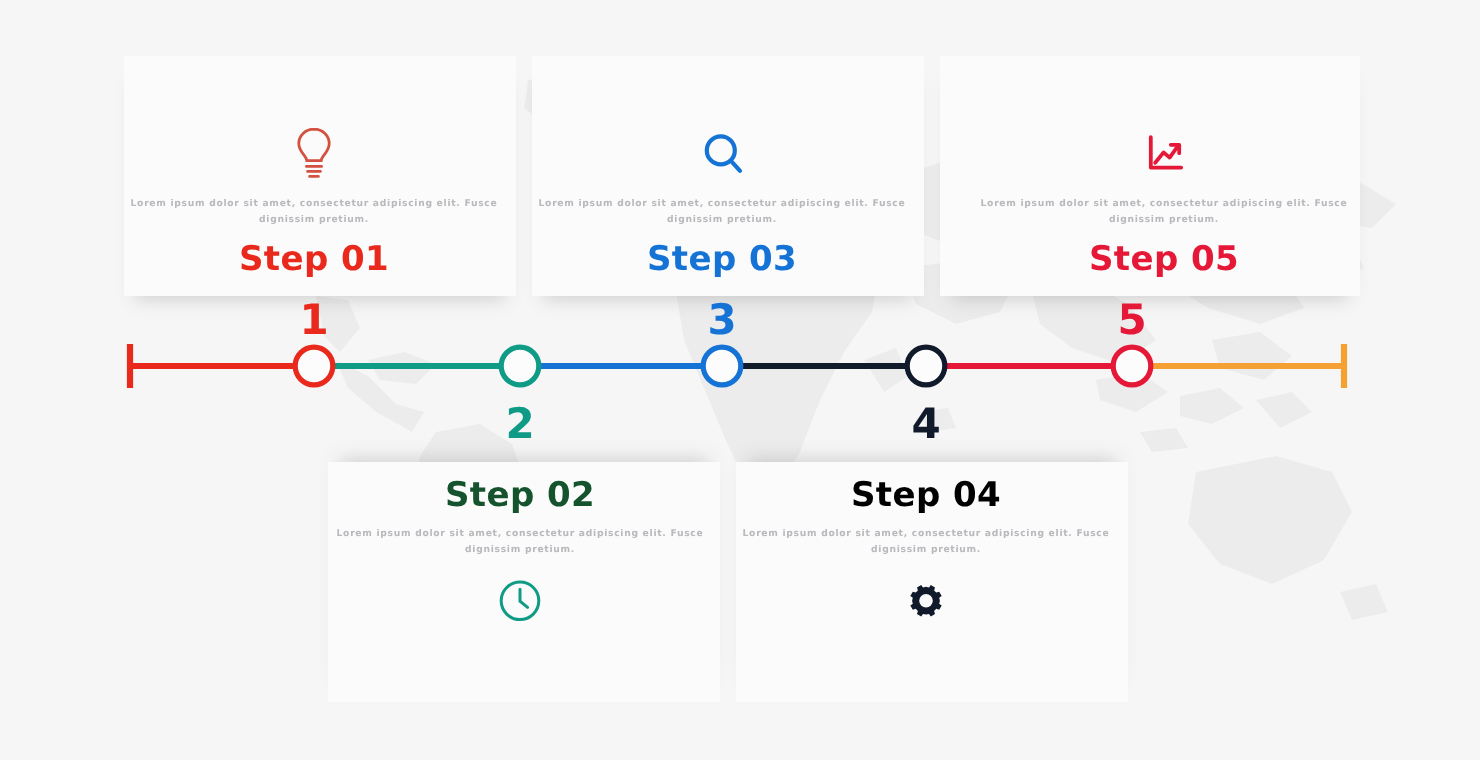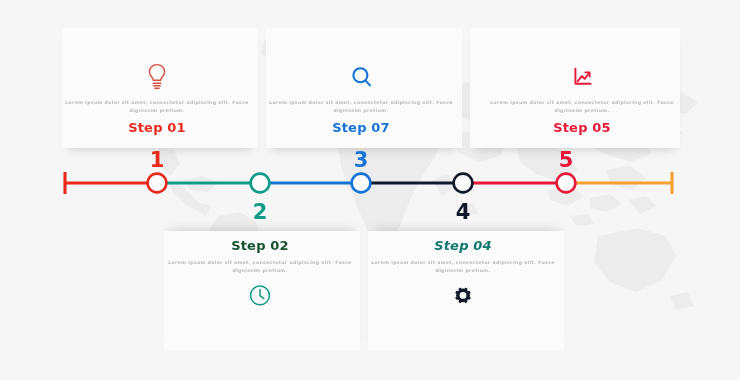--- a/index.html
+++ b/index.html
@@ -23,21 +23,21 @@
   #timeline{position:absolute;left:0;top:148px;width:740px;height:70px;}
 
   
   .step{position:absolute;width:190px;text-align:center;}
   .step .icon{height:34px;display:flex;align-items:flex-end;justify-content:center;}
   .desc{
     font-size:4.6px;line-height:7.6px;letter-spacing:.35px;
     color:#b9b9bd;margin:7px 0 0 0;font-weight:600;
   }
   .title{
-    font-size:13px;font-weight:700;letter-spacing:.2px;margin-top:6px;
+    font-size:17px;font-weight:700;letter-spacing:.2px;margin-top:6px;
   }
   .step.lower .title{margin-top:0;}
   .step.lower .desc{margin-top:6px;}
   .step.lower .icon{margin-top:8px;align-items:flex-start;}
 
   .num{position:absolute;font-size:21px;font-weight:700;text-align:center;width:40px;}
 </style>
 </head>
 <body>
 
@@ -139,21 +139,21 @@
   </div>
 
   <div class="step upper" style="left:266px;top:58px;">
     <div class="icon">
       <svg width="26" height="30" viewBox="0 0 26 30" fill="none" stroke="#1573d6" stroke-width="2.1" stroke-linecap="round">
         <circle cx="12.4" cy="13.2" r="7"></circle>
         <path d="M17.6 18.6l4.4 4.8"></path>
       </svg>
     </div>
     <p class="desc">Lorem ipsum dolor sit amet, consectetur adipiscing elit. Fusce dignissim pretium.</p>
-    <div class="title" style="color:#1573d6;">Step 07</div>
+    <div class="title" style="color:#1573d6;">Step 03</div>
   </div>
 
   <div class="step upper" style="left:487px;top:58px;">
     <div class="icon">
       <svg width="26" height="30" viewBox="0 0 26 30" fill="none" stroke="#e51937" stroke-width="1.9" stroke-linecap="round" stroke-linejoin="round">
         <path d="M6.4 6.6v15.2h15.2"></path>
         <path d="M8.6 19.4l4.2-5.2 3 2.6 4.4-6.1"></path>
         <path d="M16.4 10.4h4.2v4.2"></path>
       </svg>
     </div>
@@ -166,21 +166,21 @@
     <p class="desc">Lorem ipsum dolor sit amet, consectetur adipiscing elit. Fusce dignissim pretium.</p>
     <div class="icon">
       <svg width="26" height="28" viewBox="0 0 26 28" fill="none" stroke="#0f9b86" stroke-width="1.5" stroke-linecap="round">
         <circle cx="13" cy="13.4" r="9.4"></circle>
         <path d="M13 7.6v6l3.8 3.1"></path>
       </svg>
     </div>
   </div>
 
   <div class="step lower" style="left:368px;top:238px;">
-    <div class="title" style="color:#0f766e;font-style:italic;">Step 04</div>
+    <div class="title" style="color:#000000;">Step 04</div>
     <p class="desc">Lorem ipsum dolor sit amet, consectetur adipiscing elit. Fusce dignissim pretium.</p>
     <div class="icon">
       <svg width="26" height="28" viewBox="0 0 26 28" fill="#101a2b">
         <path d="M13 6.4l1.5.35.9-1.25 2.1 1.25-.45 1.45 1.1 1.1 1.45-.45 1.25 2.1-1.25.9.35 1.5-.35 1.5 1.25.9-1.25 2.1-1.45-.45-1.1 1.1.45 1.45-2.1 1.25-.9-1.25-1.5.35-1.5-.35-.9 1.25-2.1-1.25.45-1.45-1.1-1.1-1.45.45-1.25-2.1 1.25-.9-.35-1.5.35-1.5-1.25-.9 1.25-2.1 1.45.45 1.1-1.1-.45-1.45 2.1-1.25.9 1.25z"></path>
         <circle cx="13" cy="13.4" r="3.4" fill="#fbfbfb"></circle>
       </svg>
     </div>
   </div>
 
 </div>

